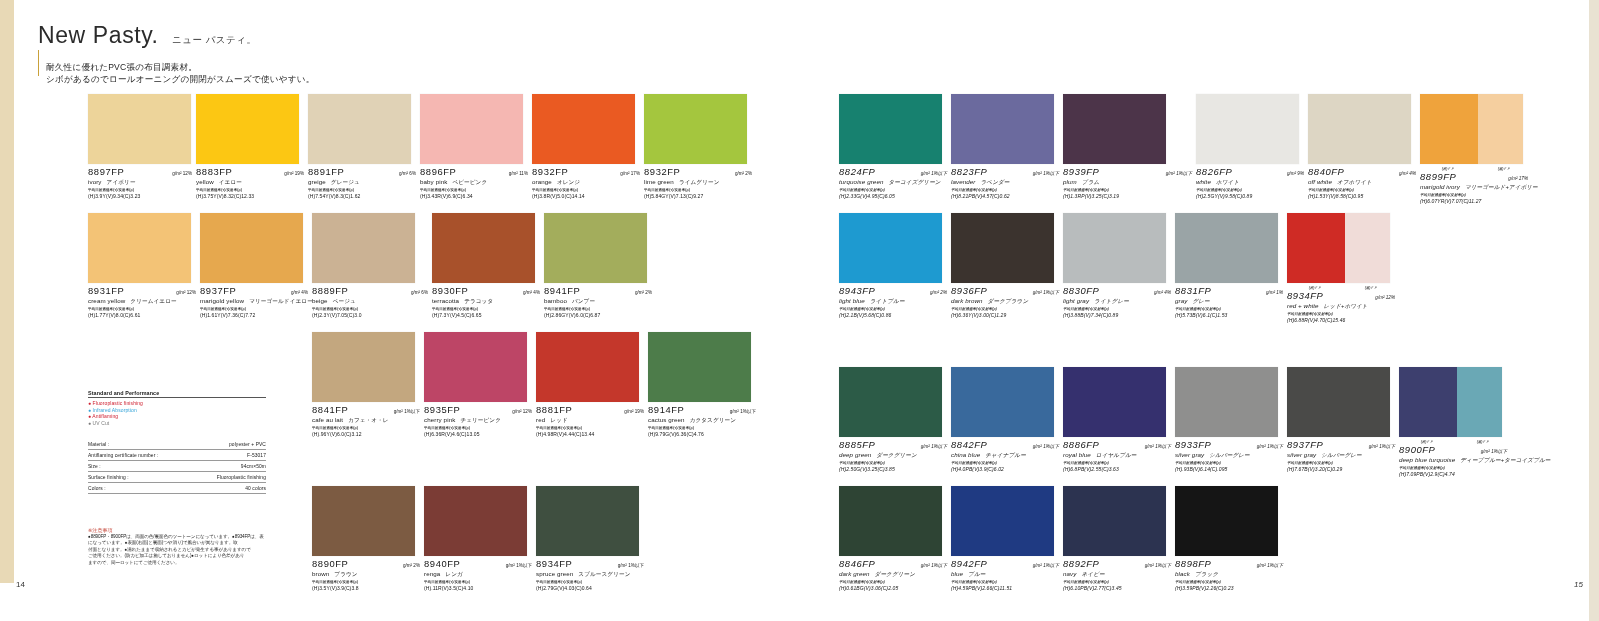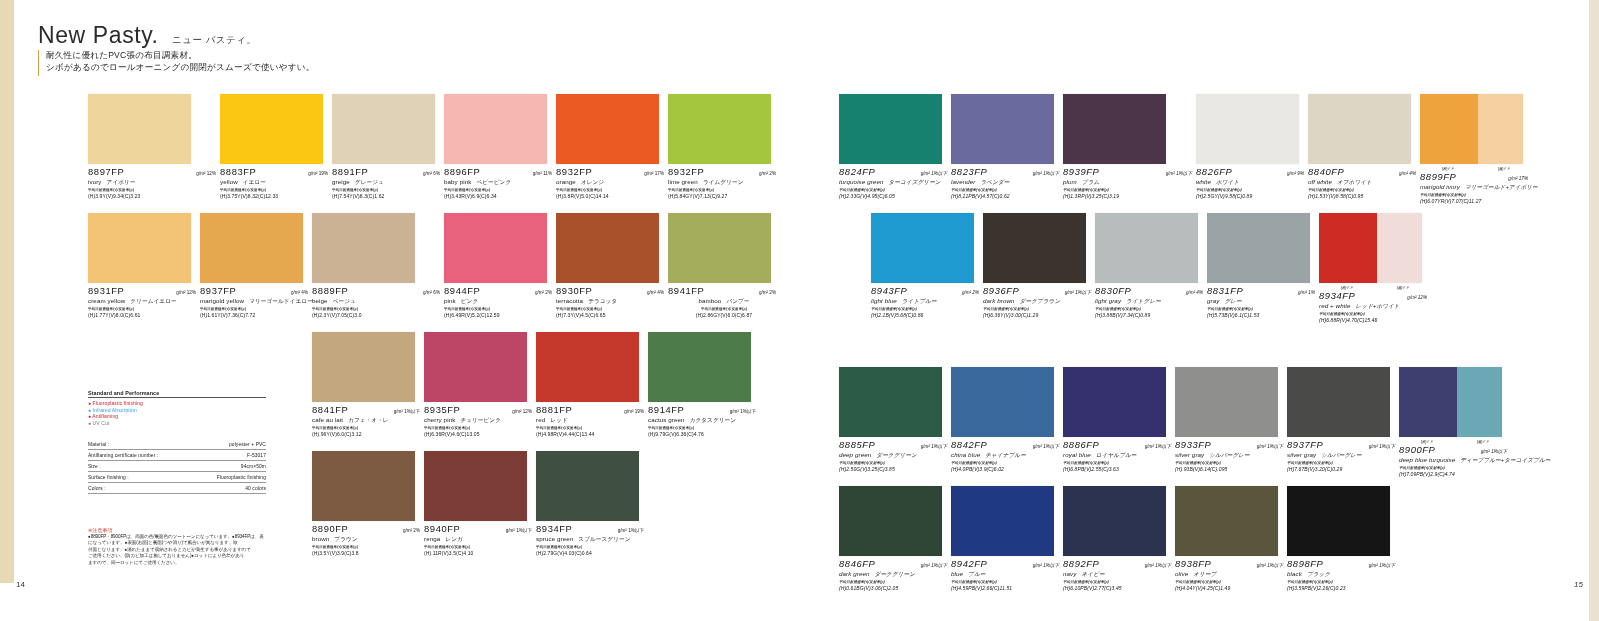--- a/index.html
+++ b/index.html
@@ -18,21 +18,21 @@
   
   .edge-strip{position:absolute;left:0;top:0;width:14px;height:583px;background:#e8d9b6;}
   .edge-strip-bot{position:absolute;left:0;top:583px;width:14px;height:38px;background:#ffffff;}
   .right-edge{position:absolute;right:0;top:0;width:10px;height:621px;background:#e9e2d2;}
 
   
   .hdr{position:absolute;left:38px;top:22px;}
   .hdr-title{font-size:23px;letter-spacing:.6px;color:#2b2b2b;font-weight:400;}
   .hdr-kana{font-size:9.5px;color:#3a3a3a;margin-left:9px;letter-spacing:.5px;}
   .hdr-rule{position:absolute;left:38px;top:50px;width:1px;height:26px;background:#c9a13a;}
-  .hdr-desc{position:absolute;left:46px;top:50px;font-size:8.6px;line-height:11.5px;color:#262626;letter-spacing:.2px;}
+  .hdr-desc{position:absolute;left:46px;top:62px;font-size:8.6px;line-height:11.5px;color:#262626;letter-spacing:.2px;}
 
   
   .grid{position:absolute;}
   .grid-left{left:88px;top:94px;}
   .grid-right{left:838px;top:94px;}
   .row{display:flex;}
   .cell{position:relative;}
   .sw{box-shadow:0 0 0 0.4px rgba(0,0,0,.05);}
   .sw-dual{display:flex;}
   .sw-dual > div{height:100%;}
@@ -84,21 +84,21 @@
       <span class="hdr-kana">ニュー パスティ。</span>
     </div>
     <div class="hdr-rule"></div>
     <div class="hdr-desc">
       <div>耐久性に優れたPVC張の布目調素材。</div>
       <div>シボがあるのでロールオーニングの開閉がスムーズで使いやすい。</div>
     </div>
 
     <div class="grid grid-left">
         <div class="row">
-          <div class="cell" style="width: 132px; height: 119px;">
+          <div class="cell" style="width: 108px; height: 119px;">
             <div class="sw" style="width: 103px; height: 70px; background: rgb(237, 212, 154);"></div>
             <div class="lbl">
               <div class="lbl-top">
                 <span class="code">8897FP</span>
                 <span class="gsm">g/m² 12%</span>
               </div>
               <div class="nm"><span>ivory</span><span class="ja">アイボリー</span></div>
               <div class="sub">平均日射透過率(τ)/反射率(ρ)</div>
               <div class="val">(H)3.9Y(V)9.34(C)3.23</div>
             </div>
@@ -182,57 +182,45 @@
             <div class="lbl">
               <div class="lbl-top">
                 <span class="code">8937FP</span>
                 <span class="gsm">g/m² 4%</span>
               </div>
               <div class="nm"><span>marigold yellow</span><span class="ja">マリーゴールドイエロー</span></div>
               <div class="sub">平均日射透過率(τ)/反射率(ρ)</div>
               <div class="val">(H)1.61Y(V)7.36(C)7.72</div>
             </div>
           </div>
-          <div class="cell" style="width: 132px; height: 119px;">
+          <div class="cell" style="width: 120px; height: 119px;">
             <div class="sw" style="width: 103px; height: 70px; background: rgb(203, 178, 148);"></div>
             <div class="lbl">
               <div class="lbl-top">
                 <span class="code">8889FP</span>
                 <span class="gsm">g/m² 6%</span>
               </div>
               <div class="nm"><span>beige</span><span class="ja">ベージュ</span></div>
               <div class="sub">平均日射透過率(τ)/反射率(ρ)</div>
               <div class="val">(H)2.3Y(V)7.05(C)3.0</div>
             </div>
           </div>
-          <div class="cell" style="width: 112px; height: 119px;">
-            <div class="sw" style="width: 103px; height: 70px; background: rgb(232, 97, 125);"></div>
-            <div class="lbl">
-              <div class="lbl-top">
-                <span class="code">8944FP</span>
-                <span class="gsm">g/m² 2%</span>
-              </div>
-              <div class="nm"><span>pink</span><span class="ja">ピンク</span></div>
-              <div class="sub">平均日射透過率(τ)/反射率(ρ)</div>
-              <div class="val">(H)6.49R(V)5.2(C)12.59</div>
-            </div>
-          </div>
           <div class="cell" style="width: 112px; height: 84px;">
             <div class="sw" style="width: 103px; height: 70px; background: rgb(168, 81, 43);"></div>
             <div class="lbl">
               <div class="lbl-top">
                 <span class="code">8930FP</span>
                 <span class="gsm">g/m² 4%</span>
               </div>
               <div class="nm"><span>terracotta</span><span class="ja">テラコッタ</span></div>
               <div class="sub">平均日射透過率(τ)/反射率(ρ)</div>
               <div class="val">(H)7.3Y(V)4.5(C)6.65</div>
             </div>
           </div>
-          <div class="cell" style="width: 112px; height: 107px; text-align: center;">
+          <div class="cell" style="width: 112px; height: 107px;">
             <div class="sw" style="width: 103px; height: 70px; background: rgb(163, 173, 92);"></div>
             <div class="lbl">
               <div class="lbl-top">
                 <span class="code">8941FP</span>
                 <span class="gsm">g/m² 2%</span>
               </div>
               <div class="nm"><span>bamboo</span><span class="ja">バンブー</span></div>
               <div class="sub">平均日射透過率(τ)/反射率(ρ)</div>
               <div class="val">(H)2.86GY(V)6.0(C)6.87</div>
             </div>
@@ -246,21 +234,21 @@
             <div class="lbl">
               <div class="lbl-top">
                 <span class="code">8841FP</span>
                 <span class="gsm">g/m² 1%以下</span>
               </div>
               <div class="nm"><span>cafe au lait</span><span class="ja">カフェ・オ・レ</span></div>
               <div class="sub">平均日射透過率(τ)/反射率(ρ)</div>
               <div class="val">(H).96Y(V)6.0(C)3.12</div>
             </div>
           </div>
-          <div class="cell" style="width: 112px; height: 119px;">
+          <div class="cell" style="width: 112px; height: 154px;">
             <div class="sw" style="width: 103px; height: 70px; background: rgb(189, 69, 102);"></div>
             <div class="lbl">
               <div class="lbl-top">
                 <span class="code">8935FP</span>
                 <span class="gsm">g/m² 12%</span>
               </div>
               <div class="nm"><span>cherry pink</span><span class="ja">チェリーピンク</span></div>
               <div class="sub">平均日射透過率(τ)/反射率(ρ)</div>
               <div class="val">(H)6.36R(V)4.6(C)13.05</div>
             </div>
@@ -458,21 +446,21 @@
                 <span class="code">8899FP</span>
                 <span class="gsm">g/m² 17%</span>
               </div>
               <div class="nm"><span>marigold ivory</span><span class="ja">マリーゴールド+アイボリー</span></div>
               <div class="sub">平均日射透過率(τ)/反射率(ρ)</div>
               <div class="val">(H)6.07YR(V)7.07(C)11.27</div>
             </div>
           </div>
         </div>
         <div class="row">
-          <div class="cell" style="width: 112px; height: 154px; margin-left: 32px;">
+          <div class="cell" style="width: 112px; height: 154px;">
             <div class="sw" style="width: 103px; height: 70px; background: rgb(30, 154, 208);"></div>
             <div class="lbl">
               <div class="lbl-top">
                 <span class="code">8943FP</span>
                 <span class="gsm">g/m² 2%</span>
               </div>
               <div class="nm"><span>light blue</span><span class="ja">ライトブルー</span></div>
               <div class="sub">平均日射透過率(τ)/反射率(ρ)</div>
               <div class="val">(H)2.1B(V)5.68(C)0.86</div>
             </div>
@@ -645,32 +633,20 @@
               <div class="lbl-top">
                 <span class="code">8892FP</span>
                 <span class="gsm">g/m² 1%以下</span>
               </div>
               <div class="nm"><span>navy</span><span class="ja">ネイビー</span></div>
               <div class="sub">平均日射透過率(τ)/反射率(ρ)</div>
               <div class="val">(H)6.10PB(V)2.77(C)3.45</div>
             </div>
           </div>
           <div class="cell" style="width: 112px; height: 119px;">
-            <div class="sw" style="width: 103px; height: 70px; background: rgb(89, 86, 60);"></div>
-            <div class="lbl">
-              <div class="lbl-top">
-                <span class="code">8938FP</span>
-                <span class="gsm">g/m² 1%以下</span>
-              </div>
-              <div class="nm"><span>olive</span><span class="ja">オリーブ</span></div>
-              <div class="sub">平均日射透過率(τ)/反射率(ρ)</div>
-              <div class="val">(H)4.04Y(V)4.25(C)1.49</div>
-            </div>
-          </div>
-          <div class="cell" style="width: 112px; height: 119px;">
             <div class="sw" style="width: 103px; height: 70px; background: rgb(21, 21, 21);"></div>
             <div class="lbl">
               <div class="lbl-top">
                 <span class="code">8898FP</span>
                 <span class="gsm">g/m² 1%以下</span>
               </div>
               <div class="nm"><span>black</span><span class="ja">ブラック</span></div>
               <div class="sub">平均日射透過率(τ)/反射率(ρ)</div>
               <div class="val">(H)3.59PB(V)2.26(C)0.23</div>
             </div>

